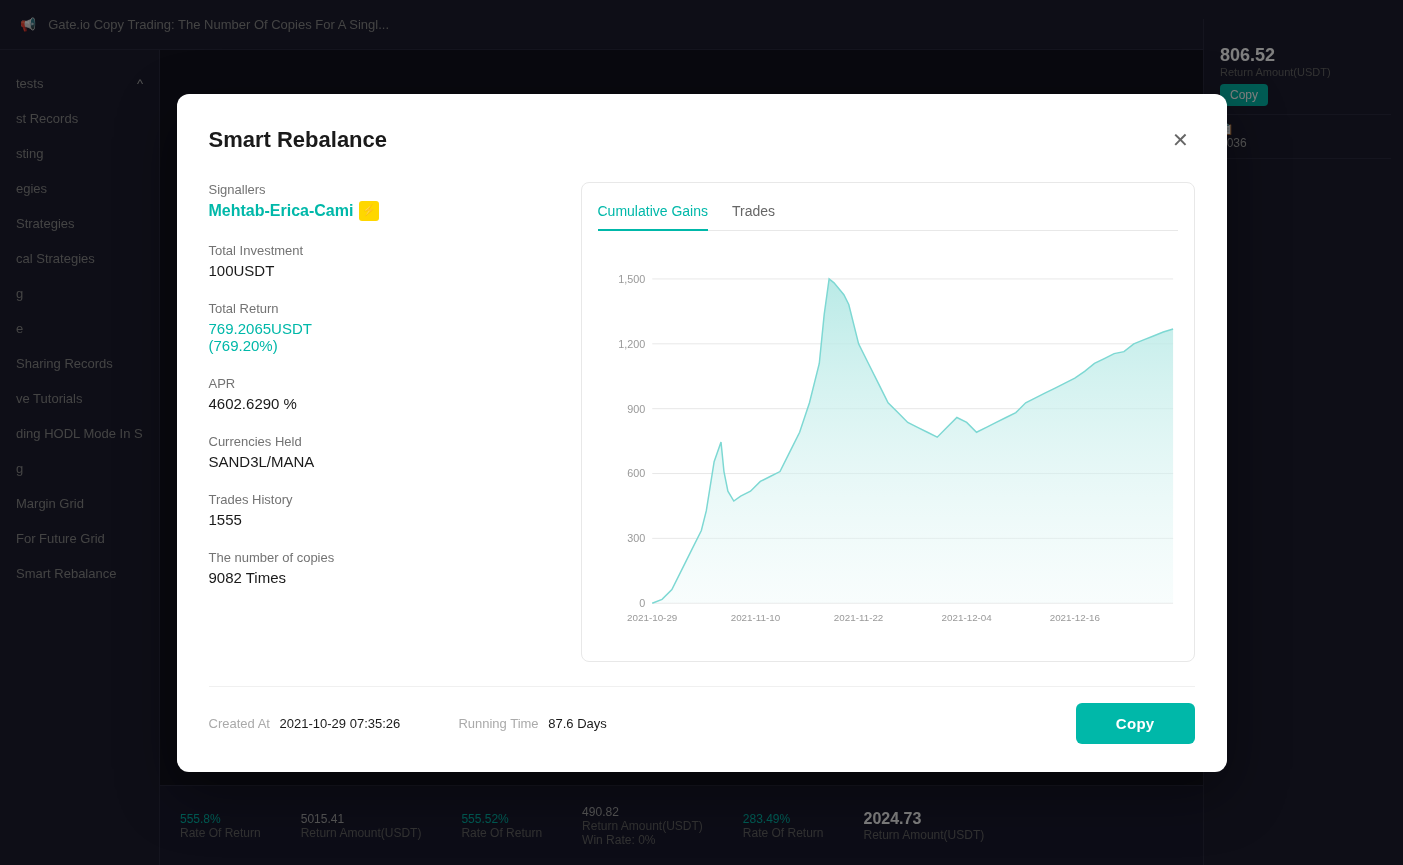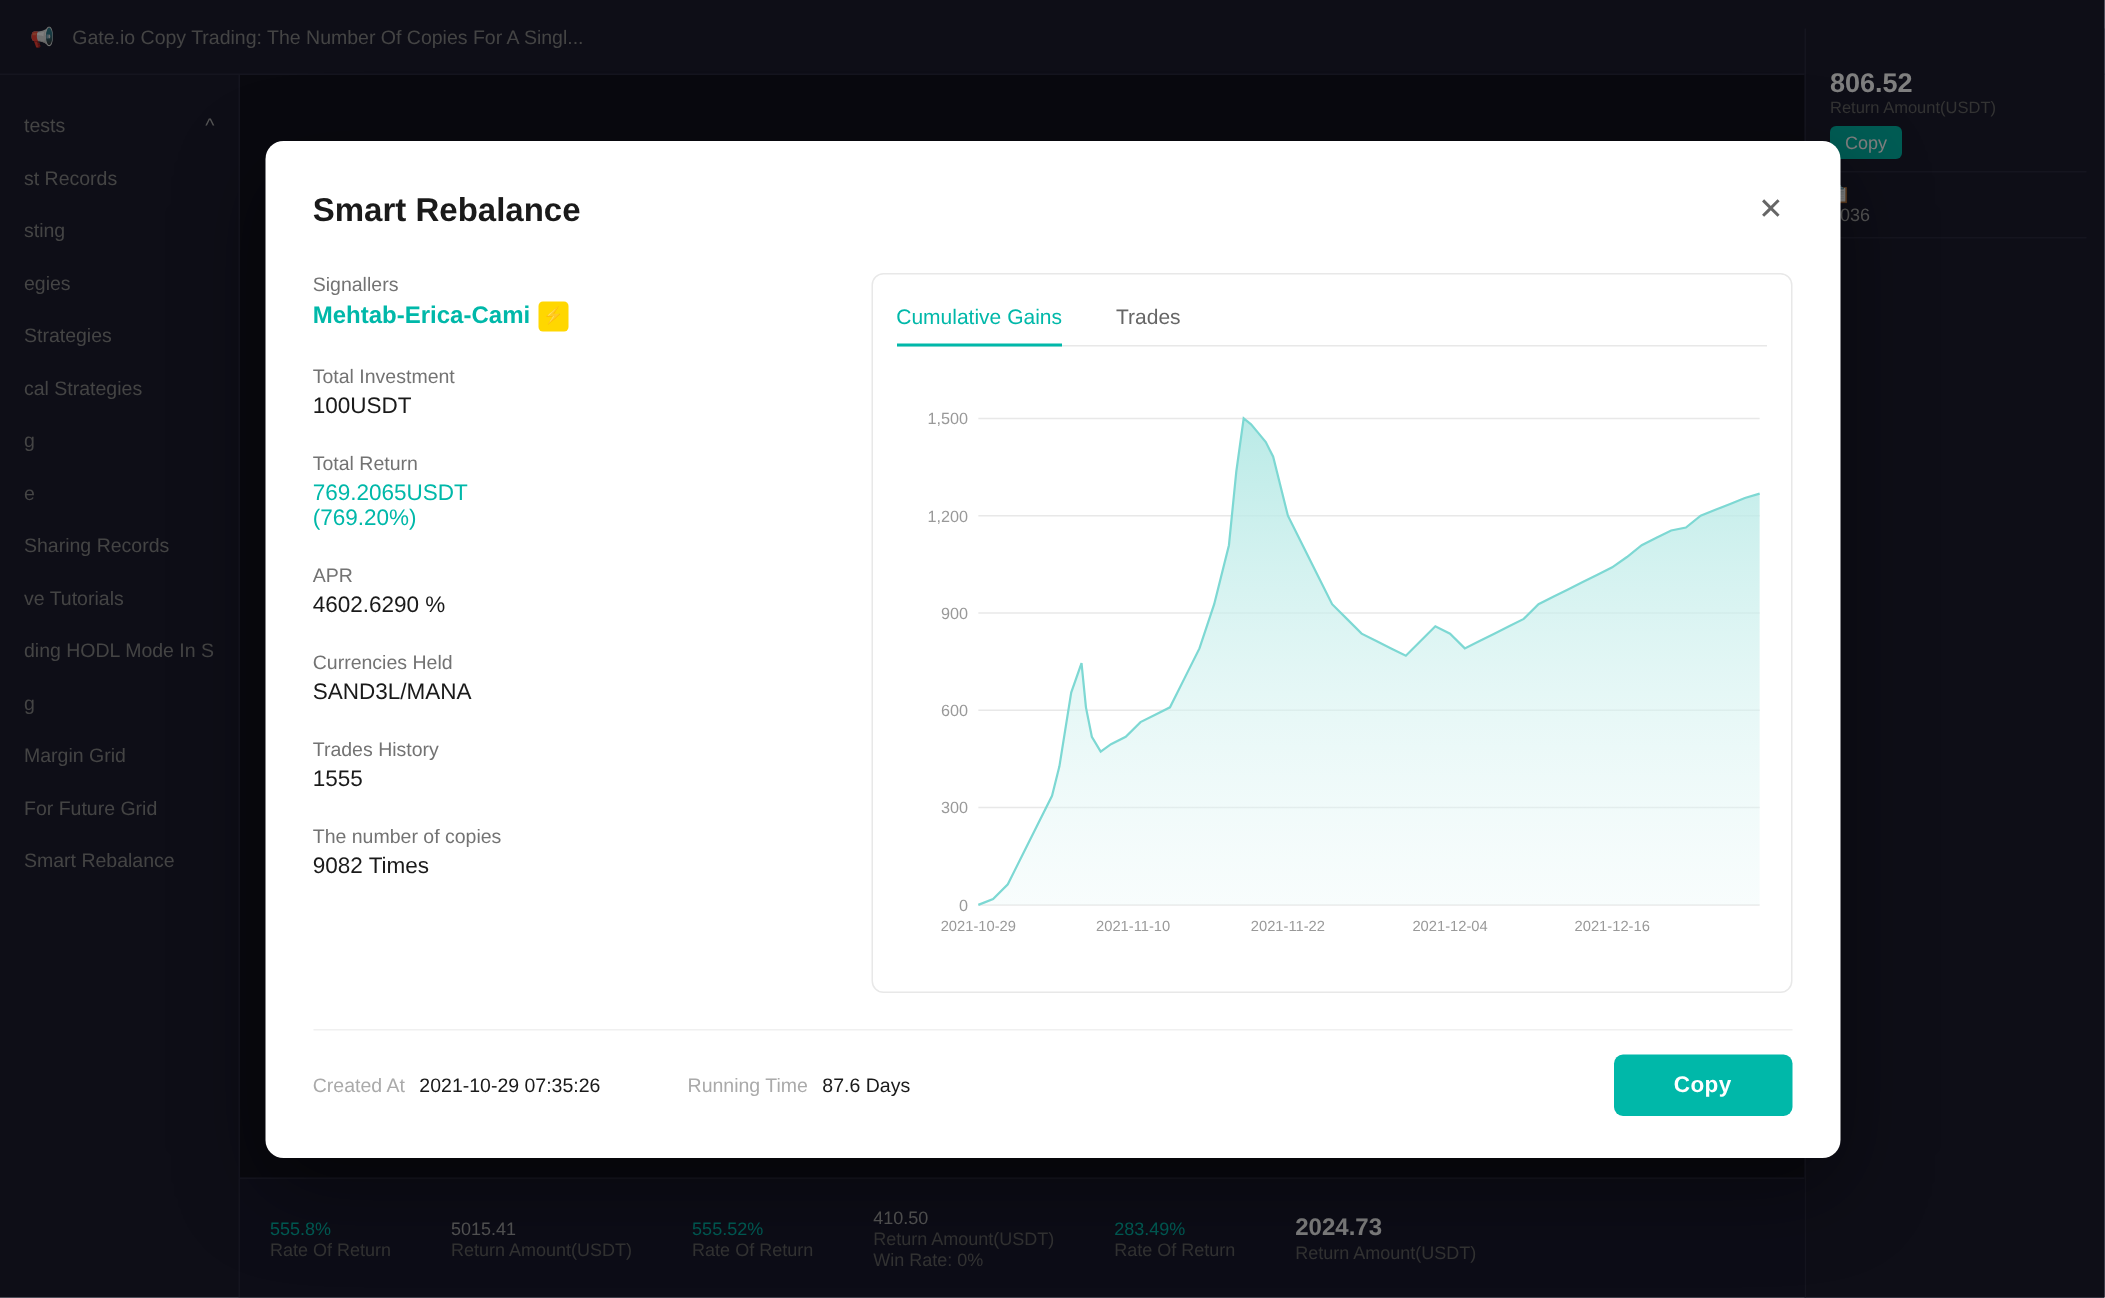--- a/index.html
+++ b/index.html
@@ -186,21 +186,21 @@
       flex: 1;
       background: #fff;
       border: 1px solid #e8e8e8;
       border-radius: 8px;
       padding: 20px 16px 12px 16px;
       min-height: 480px;
     }
 
     .chart-tabs {
       display: flex;
-      gap: 36px;
+      gap: 24px;
       margin-bottom: 16px;
       border-bottom: 1px solid #e8e8e8;
       padding-bottom: 0;
     }
 
     .chart-tab {
       font-size: 14px;
       padding-bottom: 10px;
       cursor: pointer;
       border-bottom: 2px solid transparent;
@@ -341,21 +341,21 @@
     </div>
     <div>
       <div style="color:#aaa;">5015.41</div>
       <div style="color:#666;">Return Amount(USDT)</div>
     </div>
     <div>
       <div style="color:#00b8a9;">555.52%</div>
       <div style="color:#666;">Rate Of Return</div>
     </div>
     <div>
-      <div style="color:#aaa;">410.50</div>
+      <div style="color:#aaa;">490.82</div>
       <div style="color:#666;">Return Amount(USDT)</div>
       <div style="color:#666;">Win Rate: 0%</div>
     </div>
     <div>
       <div style="color:#00b8a9;">283.49%</div>
       <div style="color:#666;">Rate Of Return</div>
     </div>
     <div>
       <div style="color:#fff;font-weight:600;font-size:16px;">2024.73</div>
       <div style="color:#666;">Return Amount(USDT)</div>

